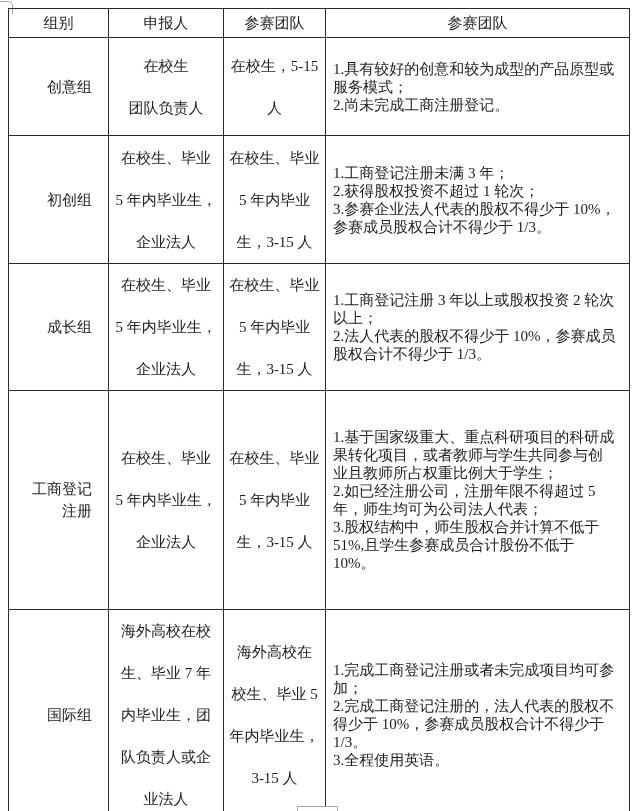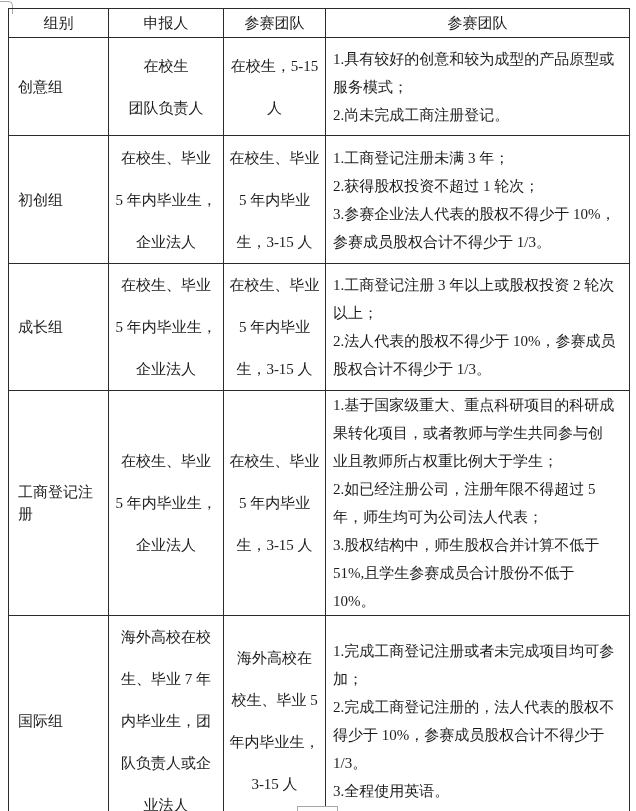--- a/index.html
+++ b/index.html
@@ -35,34 +35,34 @@
     text-align: center;
     line-height: 20px;
   }
   tr.hrow  { height: 29px;  }
   tr.row-0 { height: 98px;  }
   tr.row-1 { height: 128px; }
   tr.row-2 { height: 126px; }
   tr.row-3 { height: 219px; }
   tr.row-4 { height: 191px; }
   td.c-group {
-    text-align: left;
+    text-align: right;
     line-height: 22px;
-    padding: 0 9px;
+    padding: 0 16px;
   }
   td.c-center {
     text-align: center;
     white-space: pre-line;
     line-height: 42px;
     padding: 0 2px;
   }
   td.c-cond {
     text-align: left;
     white-space: pre-line;
-    line-height: 28px;
+    line-height: 18px;
     padding: 0 13px 0 7px;
   }
   .handle-top-left {
     position: absolute;
     left: -10px;
     top: 1px;
     width: 21px;
     height: 12px;
     border: 1px solid #a8a8a8;
     border-bottom: none;

